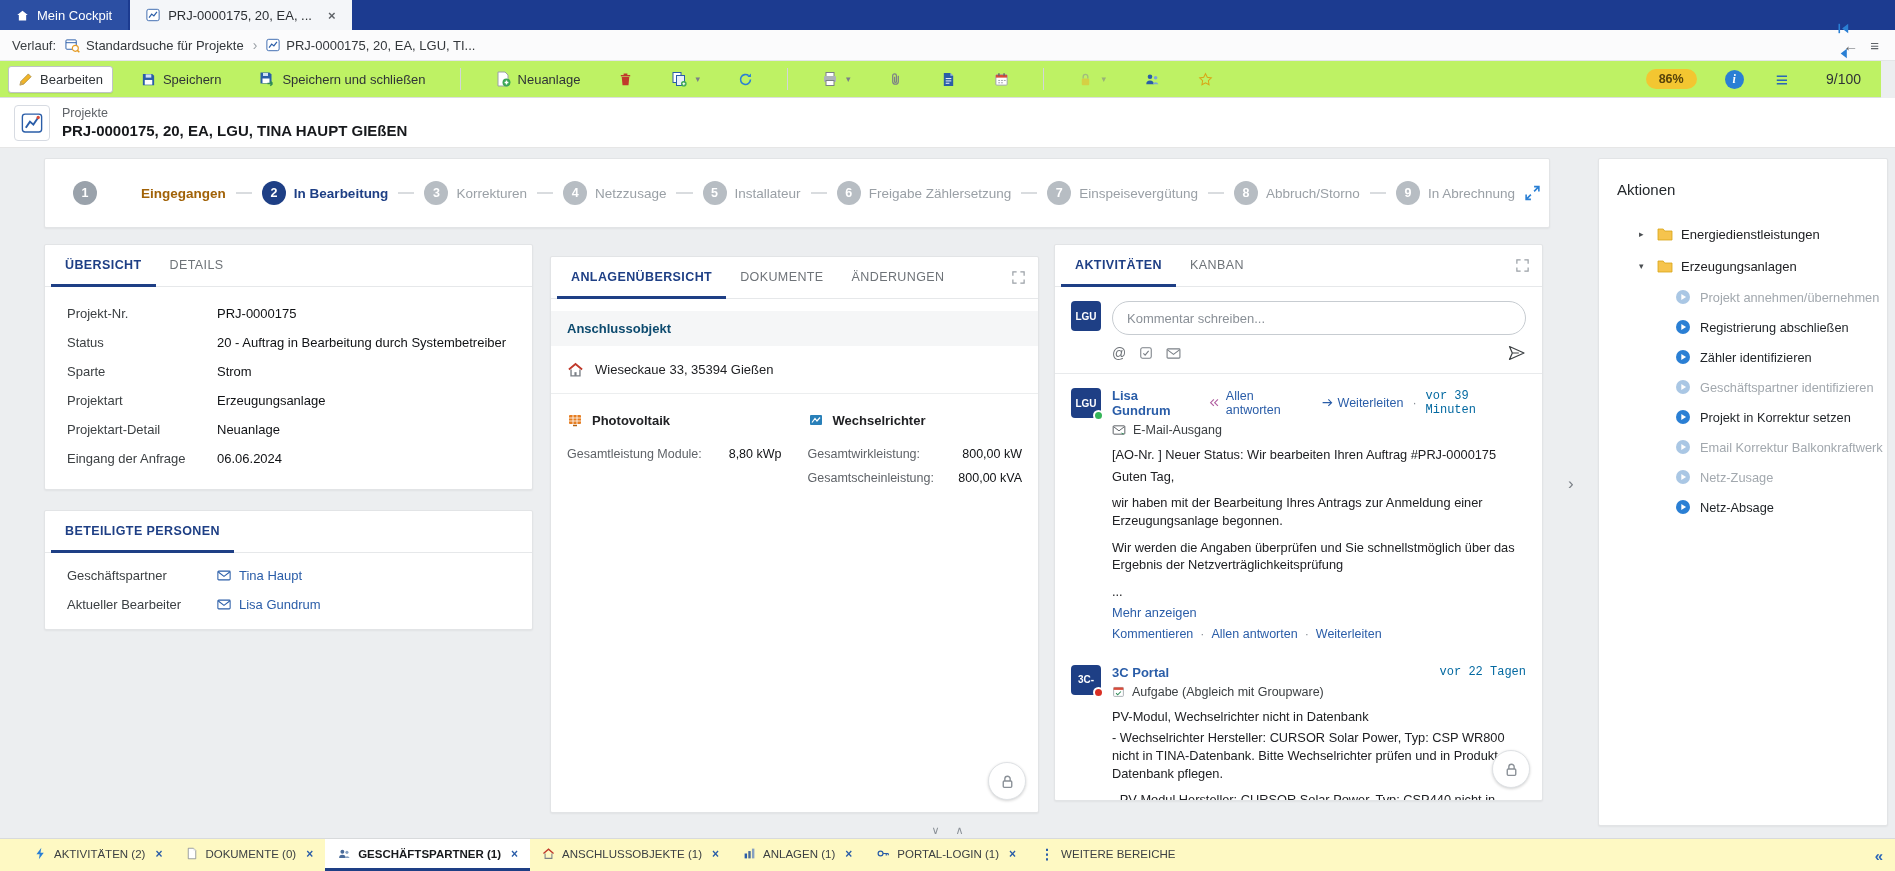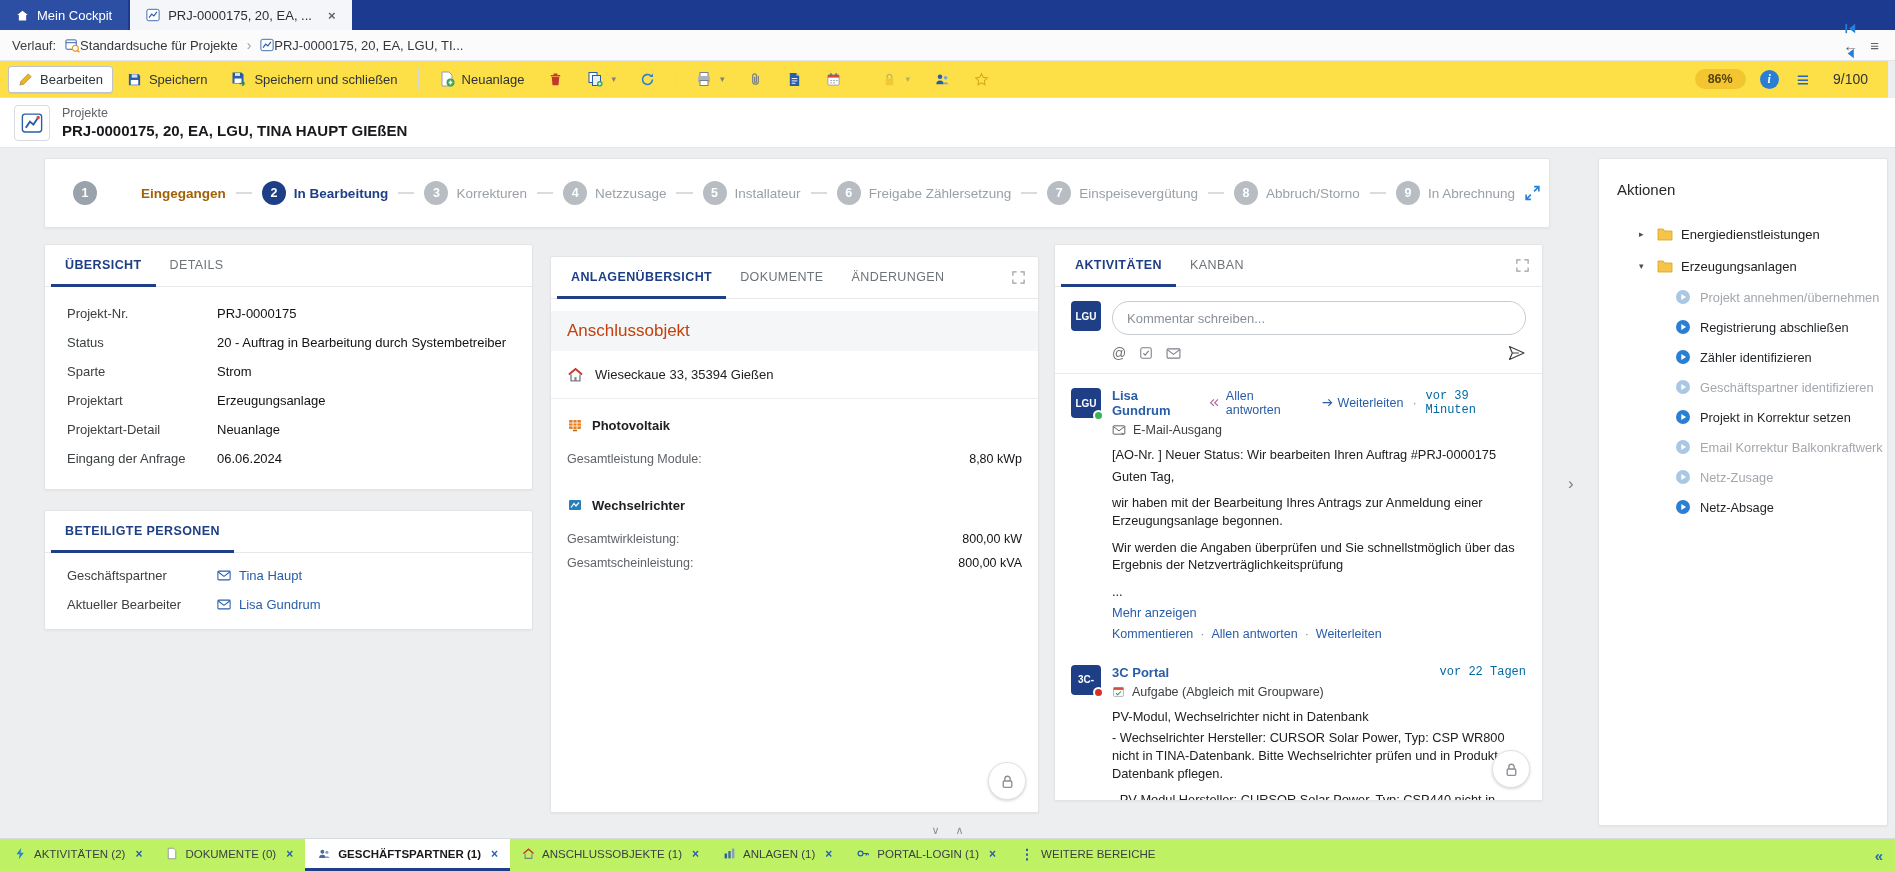--- a/index.html
+++ b/index.html
@@ -12,27 +12,27 @@
   
   .topbar{position:absolute;top:0;left:0;right:0;height:30px;background:#1c3b90;display:flex;align-items:stretch;}
   .wtab{display:flex;align-items:center;gap:8px;padding:0 16px;font-size:13px;color:#fff;cursor:default;}
   .wtab.cockpit{background:#2c4fa3;}
   .wtab.doc{background:#f4f6f9;color:#2b2f33;margin-left:2px;}
   .wtab .close{color:#5f6368;font-size:13px;font-weight:700;margin-left:8px;}
 
   
   .crumbbar{position:absolute;top:30px;left:0;right:0;height:31px;background:#fbfbfc;border-bottom:1px solid #e4e6e8;
     display:flex;align-items:center;padding:0 12px;gap:9px;font-size:13px;color:#3c4043;}
-  .crumb{display:flex;align-items:center;gap:0;color:#33373b;text-align:center;}
+  .crumb{display:flex;align-items:center;gap:6px;color:#33373b;text-align:center;}
   .crumbsep{color:#9aa0a6;font-size:14px;}
   .crumb-right{margin-left:auto;display:flex;align-items:center;gap:12px;color:#5f6368;font-size:15px;padding-right:4px;}
 
   
-  .toolbar{position:absolute;top:61px;left:0;right:7px;height:37px;background:#fde047;border-bottom:1px solid #dcdee0;
-    display:flex;align-items:center;padding:0 8px;gap:4px;font-size:13px;color:#2f3337;}
+  .toolbar{position:absolute;top:61px;left:0;right:14px;height:37px;background:#bef264;border-bottom:1px solid #dcdee0;
+    display:flex;align-items:center;padding:0 8px;gap:18px;font-size:13px;color:#2f3337;}
   .tbtn{display:flex;align-items:center;gap:7px;padding:5px 9px;border-radius:3px;border:1px solid transparent;cursor:default;}
   .tbtn.pressed{background:#fff;border-color:#bfc3c7;box-shadow:0 1px 1px rgba(0,0,0,.07);}
   .tsep{width:1px;height:22px;background:#d3d6d9;margin:0 6px;flex-shrink:0;}
   .caret{font-size:9px;color:#7b8087;margin-left:1px;}
   .tspacer{flex:1;}
   .pbadge{background:#f3c631;color:#57430a;font-weight:700;font-size:12.5px;padding:3px 13px;border-radius:11px;margin-right:10px;}
   .infoi{width:19px;height:19px;border-radius:50%;background:#2a7fd4;color:#fff;font-size:12px;font-weight:700;
     font-family:"Liberation Serif",serif;font-style:italic;display:flex;align-items:center;justify-content:center;margin-right:14px;}
   .hamb{color:#2a66b8;font-size:21px;line-height:1;margin-right:16px;}
   .navgrp{display:flex;align-items:center;gap:10px;margin-right:8px;flex-direction:column;}
@@ -77,23 +77,23 @@
   .fsicon{position:absolute;right:12px;top:13px;}
 
   
   .frows{padding:12px 22px;}
   .frow{display:flex;align-items:center;padding:7px 0;font-size:13px;white-space:nowrap;}
   .frow .fl{width:150px;color:#3c4043;flex-shrink:0;}
   .frow .fv{color:#101215;}
   .linkv{color:#2a5da8;display:flex;gap:8px;align-items:center;}
 
   
-  .secband{margin-top:12px;background:#f5f6f7;padding:10px 16px;font-weight:400;font-size:17px;color:#c2410c;}
+  .secband{margin-top:12px;background:#f5f6f7;padding:10px 16px;font-weight:700;font-size:13px;color:#0c4a6e;}
   .addr{display:flex;align-items:center;gap:11px;padding:15px 16px;border-bottom:1px solid #eceeef;font-size:13px;color:#202124;}
-  .devcols{display:flex;padding:18px 16px;gap:26px;flex-direction:column;}
+  .devcols{display:flex;padding:18px 16px;gap:26px;}
   .devcol{flex:1;min-width:0;}
   .devhead{display:flex;align-items:center;gap:9px;font-weight:700;font-size:13px;color:#202124;margin-bottom:14px;}
   .devrow{display:flex;justify-content:space-between;font-size:12.5px;padding:5px 0;}
   .devrow .dl{color:#5f6368;}
   .devrow .dv{color:#101215;}
   .lockbadge{position:absolute;right:12px;bottom:12px;width:38px;height:38px;border-radius:50%;background:#fff;
     border:1px solid #dfe2e5;box-shadow:0 1px 3px rgba(0,0,0,.18);display:flex;align-items:center;justify-content:center;}
 
   
   .composer{display:flex;gap:11px;padding:14px 16px 6px;}
@@ -128,22 +128,22 @@
   .trow .tri{width:10px;font-size:9px;color:#4a4e52;}
   .arow{display:flex;align-items:center;gap:9px;height:30px;padding-left:76px;font-size:12.8px;white-space:nowrap;}
   .arow.on{color:#1f2327;}
   .arow.off{color:#a2a8ae;}
 
   
   .panelchevron{position:absolute;left:1568px;top:326px;color:#7b8087;font-size:17px;}
   .collapsers{position:absolute;left:0;right:0;bottom:1px;display:flex;justify-content:center;gap:16px;color:#8a9097;font-size:11px;}
 
   
-  .bottombar{position:absolute;left:0;right:0;bottom:0;height:33px;background:#bef264;border-top:1px solid #d8dadc;
-    display:flex;align-items:stretch;padding-left:2px;font-size:11.5px;}
+  .bottombar{position:absolute;left:0;right:0;bottom:0;height:33px;background:#fef9c3;border-top:1px solid #d8dadc;
+    display:flex;align-items:stretch;padding-left:22px;font-size:11.5px;}
   .btab{display:flex;align-items:center;gap:7px;padding:0 12px;color:#3c4043;border-bottom:3px solid transparent;}
   .btab.active{background:#fff;border-bottom-color:#1e3f85;font-weight:700;color:#17191c;}
   .btab .x{color:#2a5da8;font-weight:700;font-size:12px;margin-left:3px;}
   .morev{color:#2a5da8;font-size:14px;font-weight:700;}
   .bbcollapse{margin-left:auto;display:flex;align-items:center;padding:0 12px;color:#2a66b8;font-size:15px;font-weight:700;}
 </style>
 </head>
 <body>
 
 <div class="topbar">

